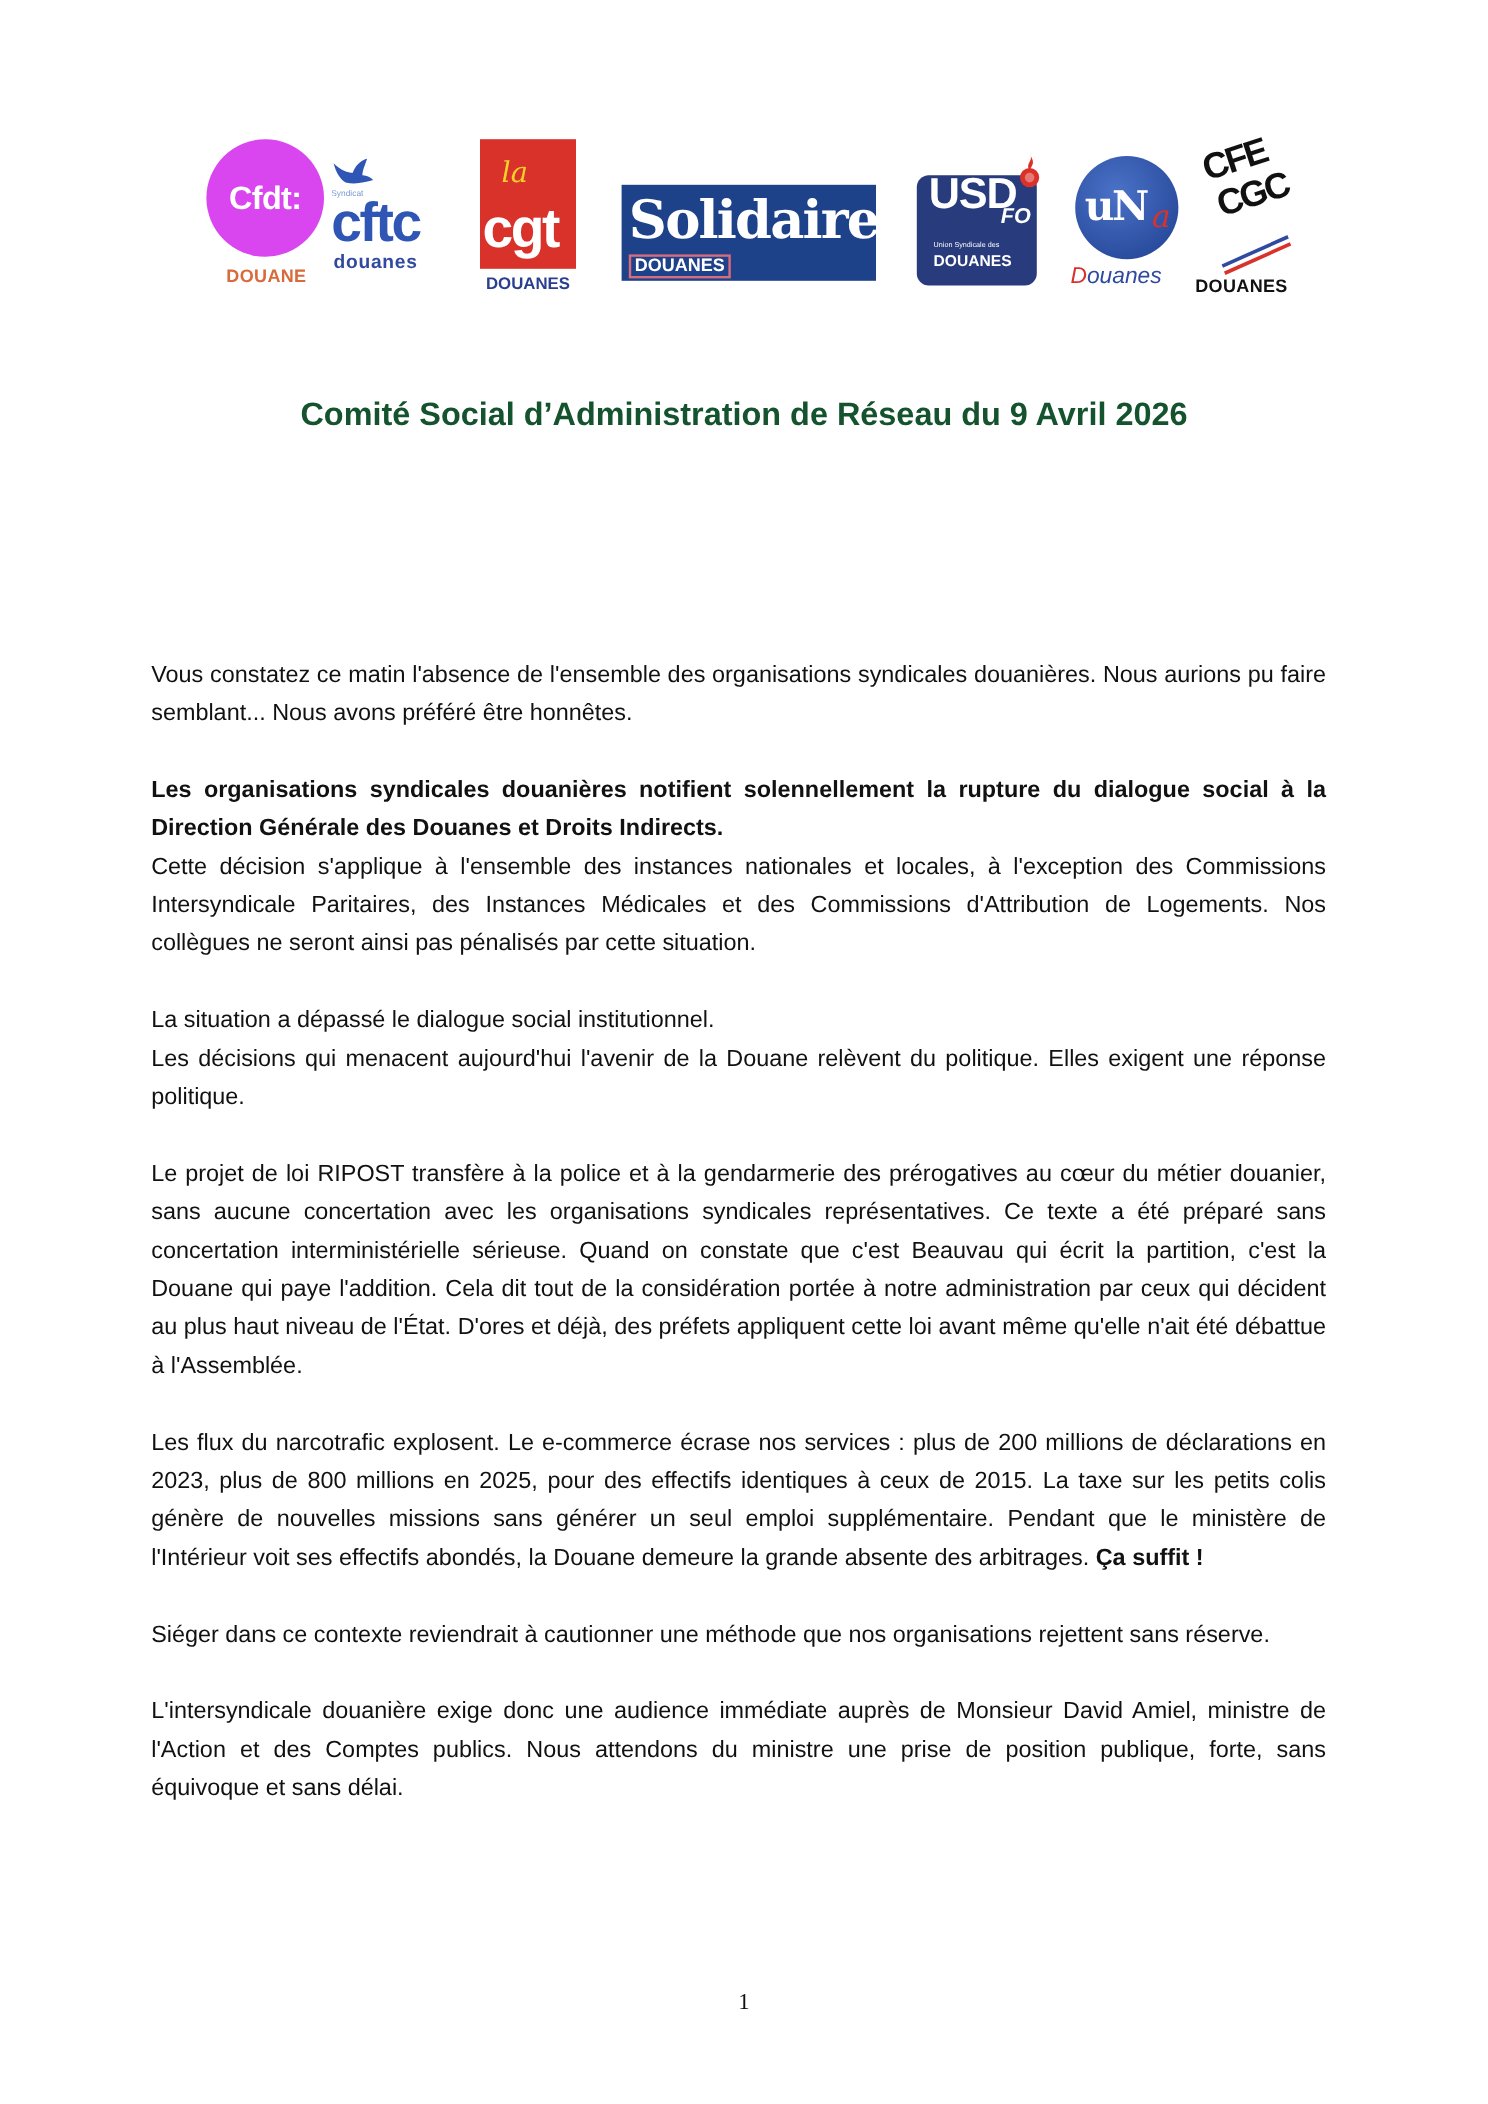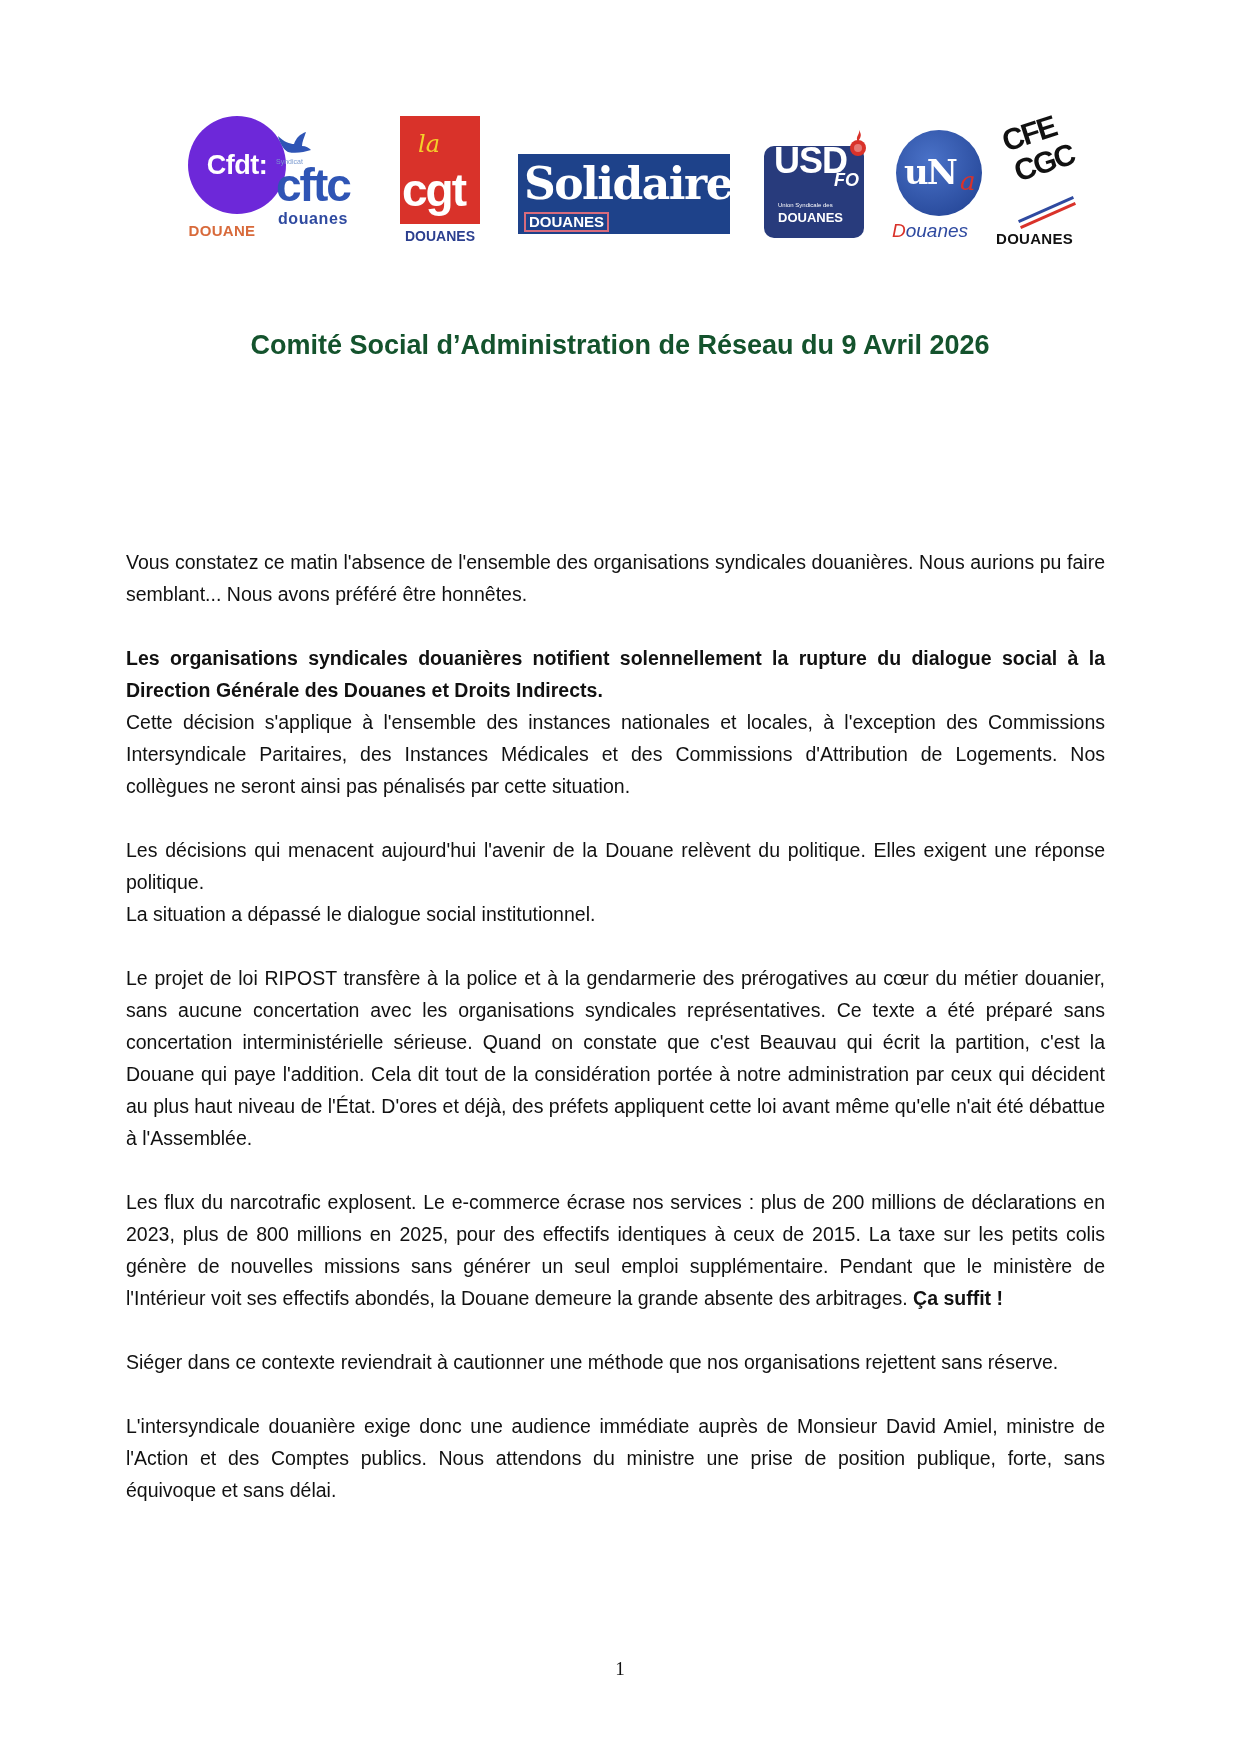--- a/index.html
+++ b/index.html
@@ -6,22 +6,22 @@
   body { width: 1240px; height: 1753px; position: relative; overflow: hidden;
          font-family: "Liberation Sans", "DejaVu Sans", sans-serif; color: #111; }
   .page { position: absolute; left: 0; top: 0; width: 1240px; height: 1753px; background: #fff; }
 
   
   .logos { position: absolute; left: 0; top: 110px; width: 1240px; height: 140px; }
   .logo { position: absolute; }
 
   
   .cfdt { left: 172px; top: 6px; width: 100px; height: 130px; }
-  .cfdt .circle { position: absolute; left: 16px; top: 0; width: 98px; height: 98px; border-radius: 50%;
-                  background: #6d28d9; color: #fff; font-weight: bold; font-size: 27px;
+  .cfdt .circle { position: absolute; left: 0; top: 0; width: 98px; height: 98px; border-radius: 50%;
+                  background: #d946ef; color: #fff; font-weight: bold; font-size: 27px;
                   display: flex; align-items: center; justify-content: center; letter-spacing: -0.5px; }
   .cfdt .sub { position: absolute; left: 0; top: 106px; width: 100px; text-align: center;
                color: #d86a3b; font-size: 15px; font-weight: bold; letter-spacing: 0.3px;
                font-family: "Liberation Sans Narrow", "Liberation Sans", sans-serif; }
 
   
   .cftc { left: 276px; top: 22px; width: 100px; height: 100px; }
   .cftc .bird { position: absolute; left: 0; top: 0; width: 36px; height: 24px; }
   .cftc .syn { position: absolute; left: 0; top: 26px; font-size: 7px; color: #7b9ad0; }
   .cftc .main { position: absolute; left: 0; top: 30px; font-size: 46px; font-weight: bold;
@@ -163,22 +163,22 @@
   <div class="body">
     <div class="gap"></div>
 
     <p>Vous constatez ce matin l'absence de l'ensemble des organisations syndicales douanières. Nous aurions pu faire semblant... Nous avons préféré être honnêtes.</p>
     <div class="gap"></div>
 
     <p><b>Les organisations syndicales douanières notifient solennellement la rupture du dialogue social à la Direction Générale des Douanes et Droits Indirects.</b></p>
     <p>Cette décision s'applique à l'ensemble des instances nationales et locales, à l'exception des Commissions Intersyndicale Paritaires, des Instances Médicales et des Commissions d'Attribution de Logements. Nos collègues ne seront ainsi pas pénalisés par cette situation.</p>
     <div class="gap"></div>
 
+    <p>La situation a dépassé le dialogue social institutionnel.</p>
     <p>Les décisions qui menacent aujourd'hui l'avenir de la Douane relèvent du politique. Elles exigent une réponse politique.</p>
-    <p>La situation a dépassé le dialogue social institutionnel.</p>
     <div class="gap"></div>
 
     <p>Le projet de loi RIPOST transfère à la police et à la gendarmerie des prérogatives au cœur du métier douanier, sans aucune concertation avec les organisations syndicales représentatives. Ce texte a été préparé sans concertation interministérielle sérieuse. Quand on constate que c'est Beauvau qui écrit la partition, c'est la Douane qui paye l'addition. Cela dit tout de la considération portée à notre administration par ceux qui décident au plus haut niveau de l'État. D'ores et déjà, des préfets appliquent cette loi avant même qu'elle n'ait été débattue à l'Assemblée.</p>
     <div class="gap"></div>
 
     <p><span>Les flux du narcotrafic explosent. Le e-commerce écrase nos services : plus de 200 millions de déclarations en 2023, plus de 800 millions en 2025, pour des effectifs identiques à ceux de 2015. La taxe sur les petits colis génère de nouvelles missions sans générer un seul emploi supplémentaire. Pendant que le ministère de l'Intérieur voit ses effectifs abondés, la Douane demeure la grande absente des arbitrages. </span><b>Ça suffit !</b></p>
     <div class="gap"></div>
 
     <p>Siéger dans ce contexte reviendrait à cautionner une méthode que nos organisations rejettent sans réserve.</p>
     <div class="gap"></div>

